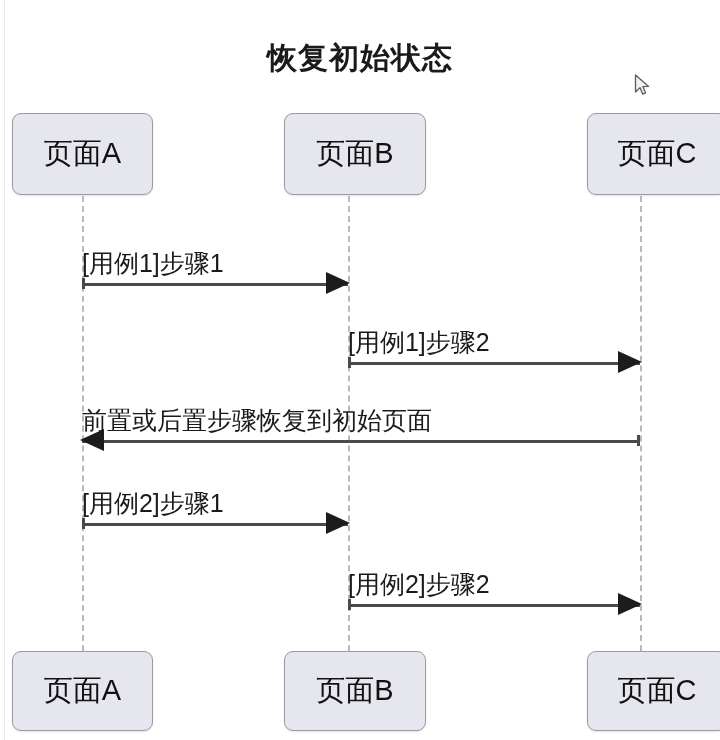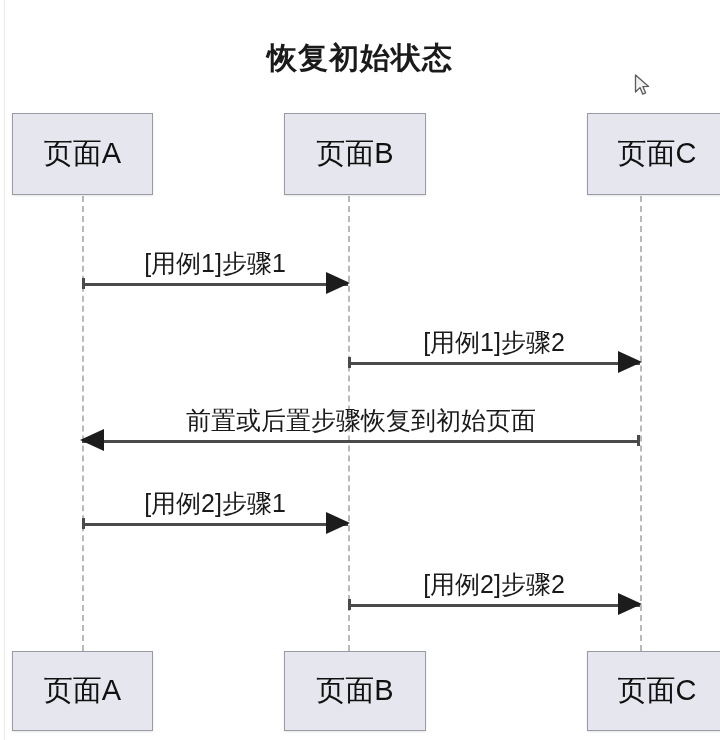--- a/index.html
+++ b/index.html
@@ -48,21 +48,21 @@
     letter-spacing: 1px;
     white-space: nowrap;
   }
 
   
   .participant-box {
     position: absolute;
     box-sizing: border-box;
     background: #e6e6ef;
     border: 1.5px solid #9a9aa5;
-    border-radius: 0;
+    border-radius: 9px;
     display: flex;
     align-items: center;
     justify-content: center;
     font-size: 29px;
     color: #111111;
     box-shadow: 0 1px 2px rgba(0,0,0,0.10);
     white-space: nowrap;
   }
 
   .box-a  { left: 12px;  width: 141px; }
@@ -124,21 +124,20 @@
     left: -2px;
     border-top: 11px solid transparent;
     border-bottom: 11px solid transparent;
     border-right: 24px solid #1c1c1c;
   }
 
   .msg-label {
     position: absolute;
     bottom: 6px;
     width: 100%;
-    text-align: center;
     font-size: 25px;
     color: #1a1a1a;
     white-space: nowrap;
     line-height: 1.1;
   }
 
   
   .msg-1 { left: 82px;  width: 266px; top: 283px; }
   .msg-2 { left: 348px; width: 292px; top: 362px; }
   .msg-3 { left: 82px;  width: 558px; top: 440px; }

